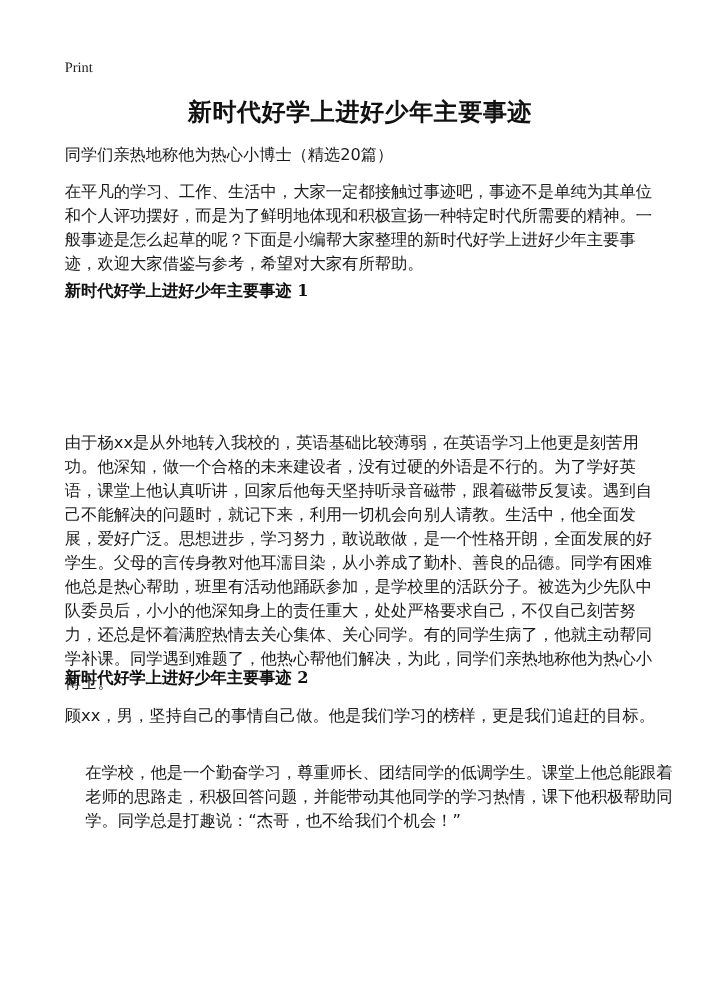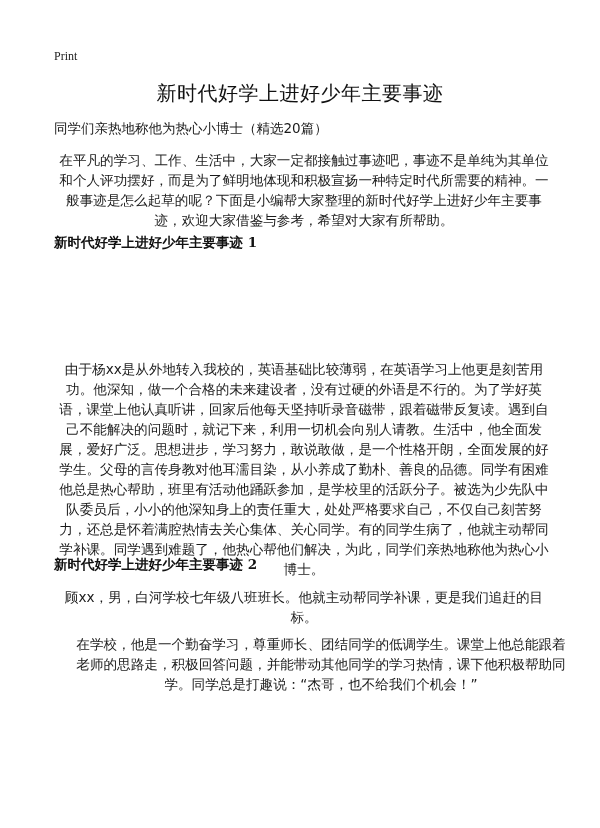--- a/index.html
+++ b/index.html
@@ -29,21 +29,21 @@
     color: #222;
     text-decoration: none;
   }
   .doc-title {
     position: absolute;
     left: 0;
     width: 600px;
     top: 80px;
     text-align: center;
     font-size: 20px;
-    font-weight: normal;
+    font-weight: bold;
     margin: 0;
     letter-spacing: 0.5px;
     color: #111;
   }
   .subtitle {
     position: absolute;
     left: 54px;
     top: 120px;
     font-size: 13.5px;
     color: #1a1a1a;
@@ -52,21 +52,20 @@
     position: absolute;
     left: 54px;
     width: 500px;
     font-size: 13.6px;
     line-height: 20px;
     color: #1a1a1a;
   }
   .content p {
     margin: 0;
     word-break: break-all;
-    text-align: center;
   }
   .section-heading {
     position: absolute;
     left: 54px;
     font-size: 13.5px;
     font-weight: bold;
     font-family: "DejaVu Serif", "Liberation Serif", serif;
     color: #111;
     margin: 0;
   }
@@ -89,21 +88,21 @@
   <h2 class="section-heading" style="top:234px;">新时代好学上进好少年主要事迹 1</h2>
 
 
   <div class="content" style="top:359px;">
     <p>由于杨xx是从外地转入我校的，英语基础比较薄弱，在英语学习上他更是刻苦用功。他深知，做一个合格的未来建设者，没有过硬的外语是不行的。为了学好英语，课堂上他认真听讲，回家后他每天坚持听录音磁带，跟着磁带反复读。遇到自己不能解决的问题时，就记下来，利用一切机会向别人请教。生活中，他全面发展，爱好广泛。思想进步，学习努力，敢说敢做，是一个性格开朗，全面发展的好学生。父母的言传身教对他耳濡目染，从小养成了勤朴、善良的品德。同学有困难他总是热心帮助，班里有活动他踊跃参加，是学校里的活跃分子。被选为少先队中队委员后，小小的他深知身上的责任重大，处处严格要求自己，不仅自己刻苦努力，还总是怀着满腔热情去关心集体、关心同学。有的同学生病了，他就主动帮同学补课。同学遇到难题了，他热心帮他们解决，为此，同学们亲热地称他为热心小博士。</p>
   </div>
 
   <h2 class="section-heading" style="top:556px;">新时代好学上进好少年主要事迹 2</h2>
 
   <div class="content" style="top:587px;">
-    <p>顾xx，男，白河学校七年级八班班长。他就主动帮同学补课，更是我们追赶的目标。</p>
+    <p>顾xx，男，坚持自己的事情自己做。他是我们学习的榜样，更是我们追赶的目标。</p>
   </div>
 
   <div class="content" style="top:634px;margin-left:17px;">
     <p>在学校，他是一个勤奋学习，尊重师长、团结同学的低调学生。课堂上他总能跟着老师的思路走，积极回答问题，并能带动其他同学的学习热情，课下他积极帮助同学。同学总是打趣说：“杰哥，也不给我们个机会！”</p>
   </div>
 
 
 </div>
 
 </body></html>

